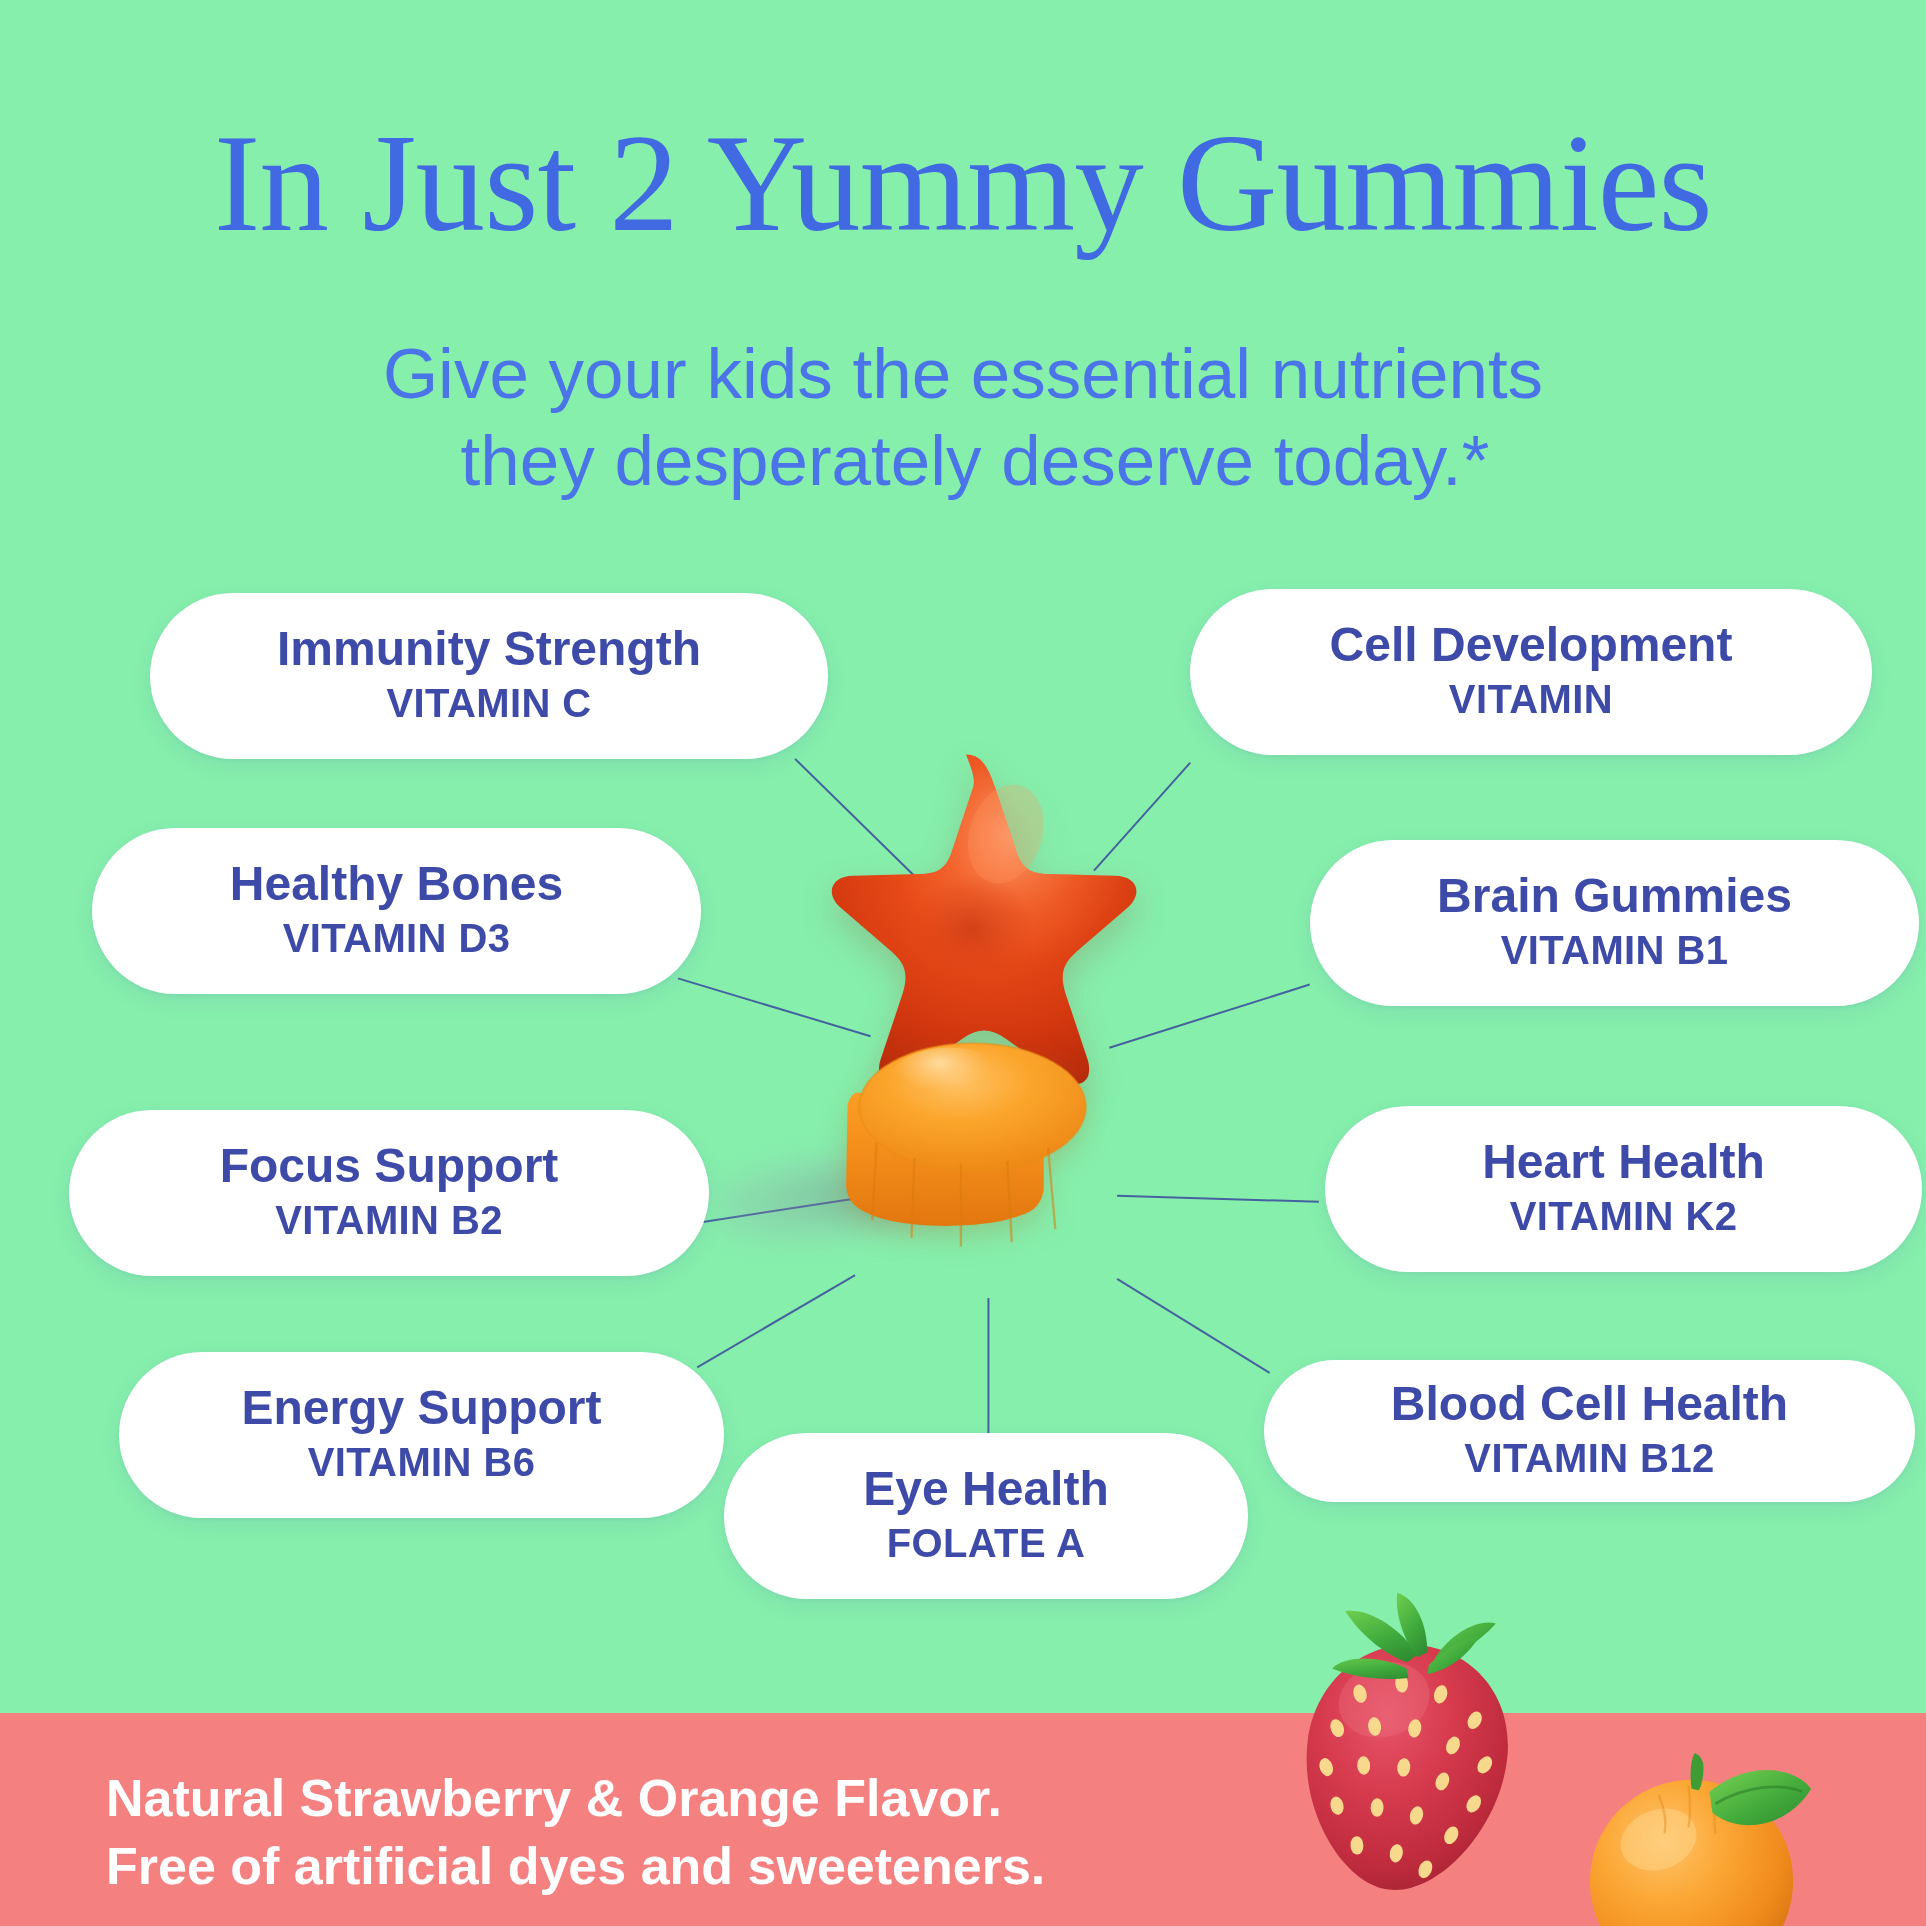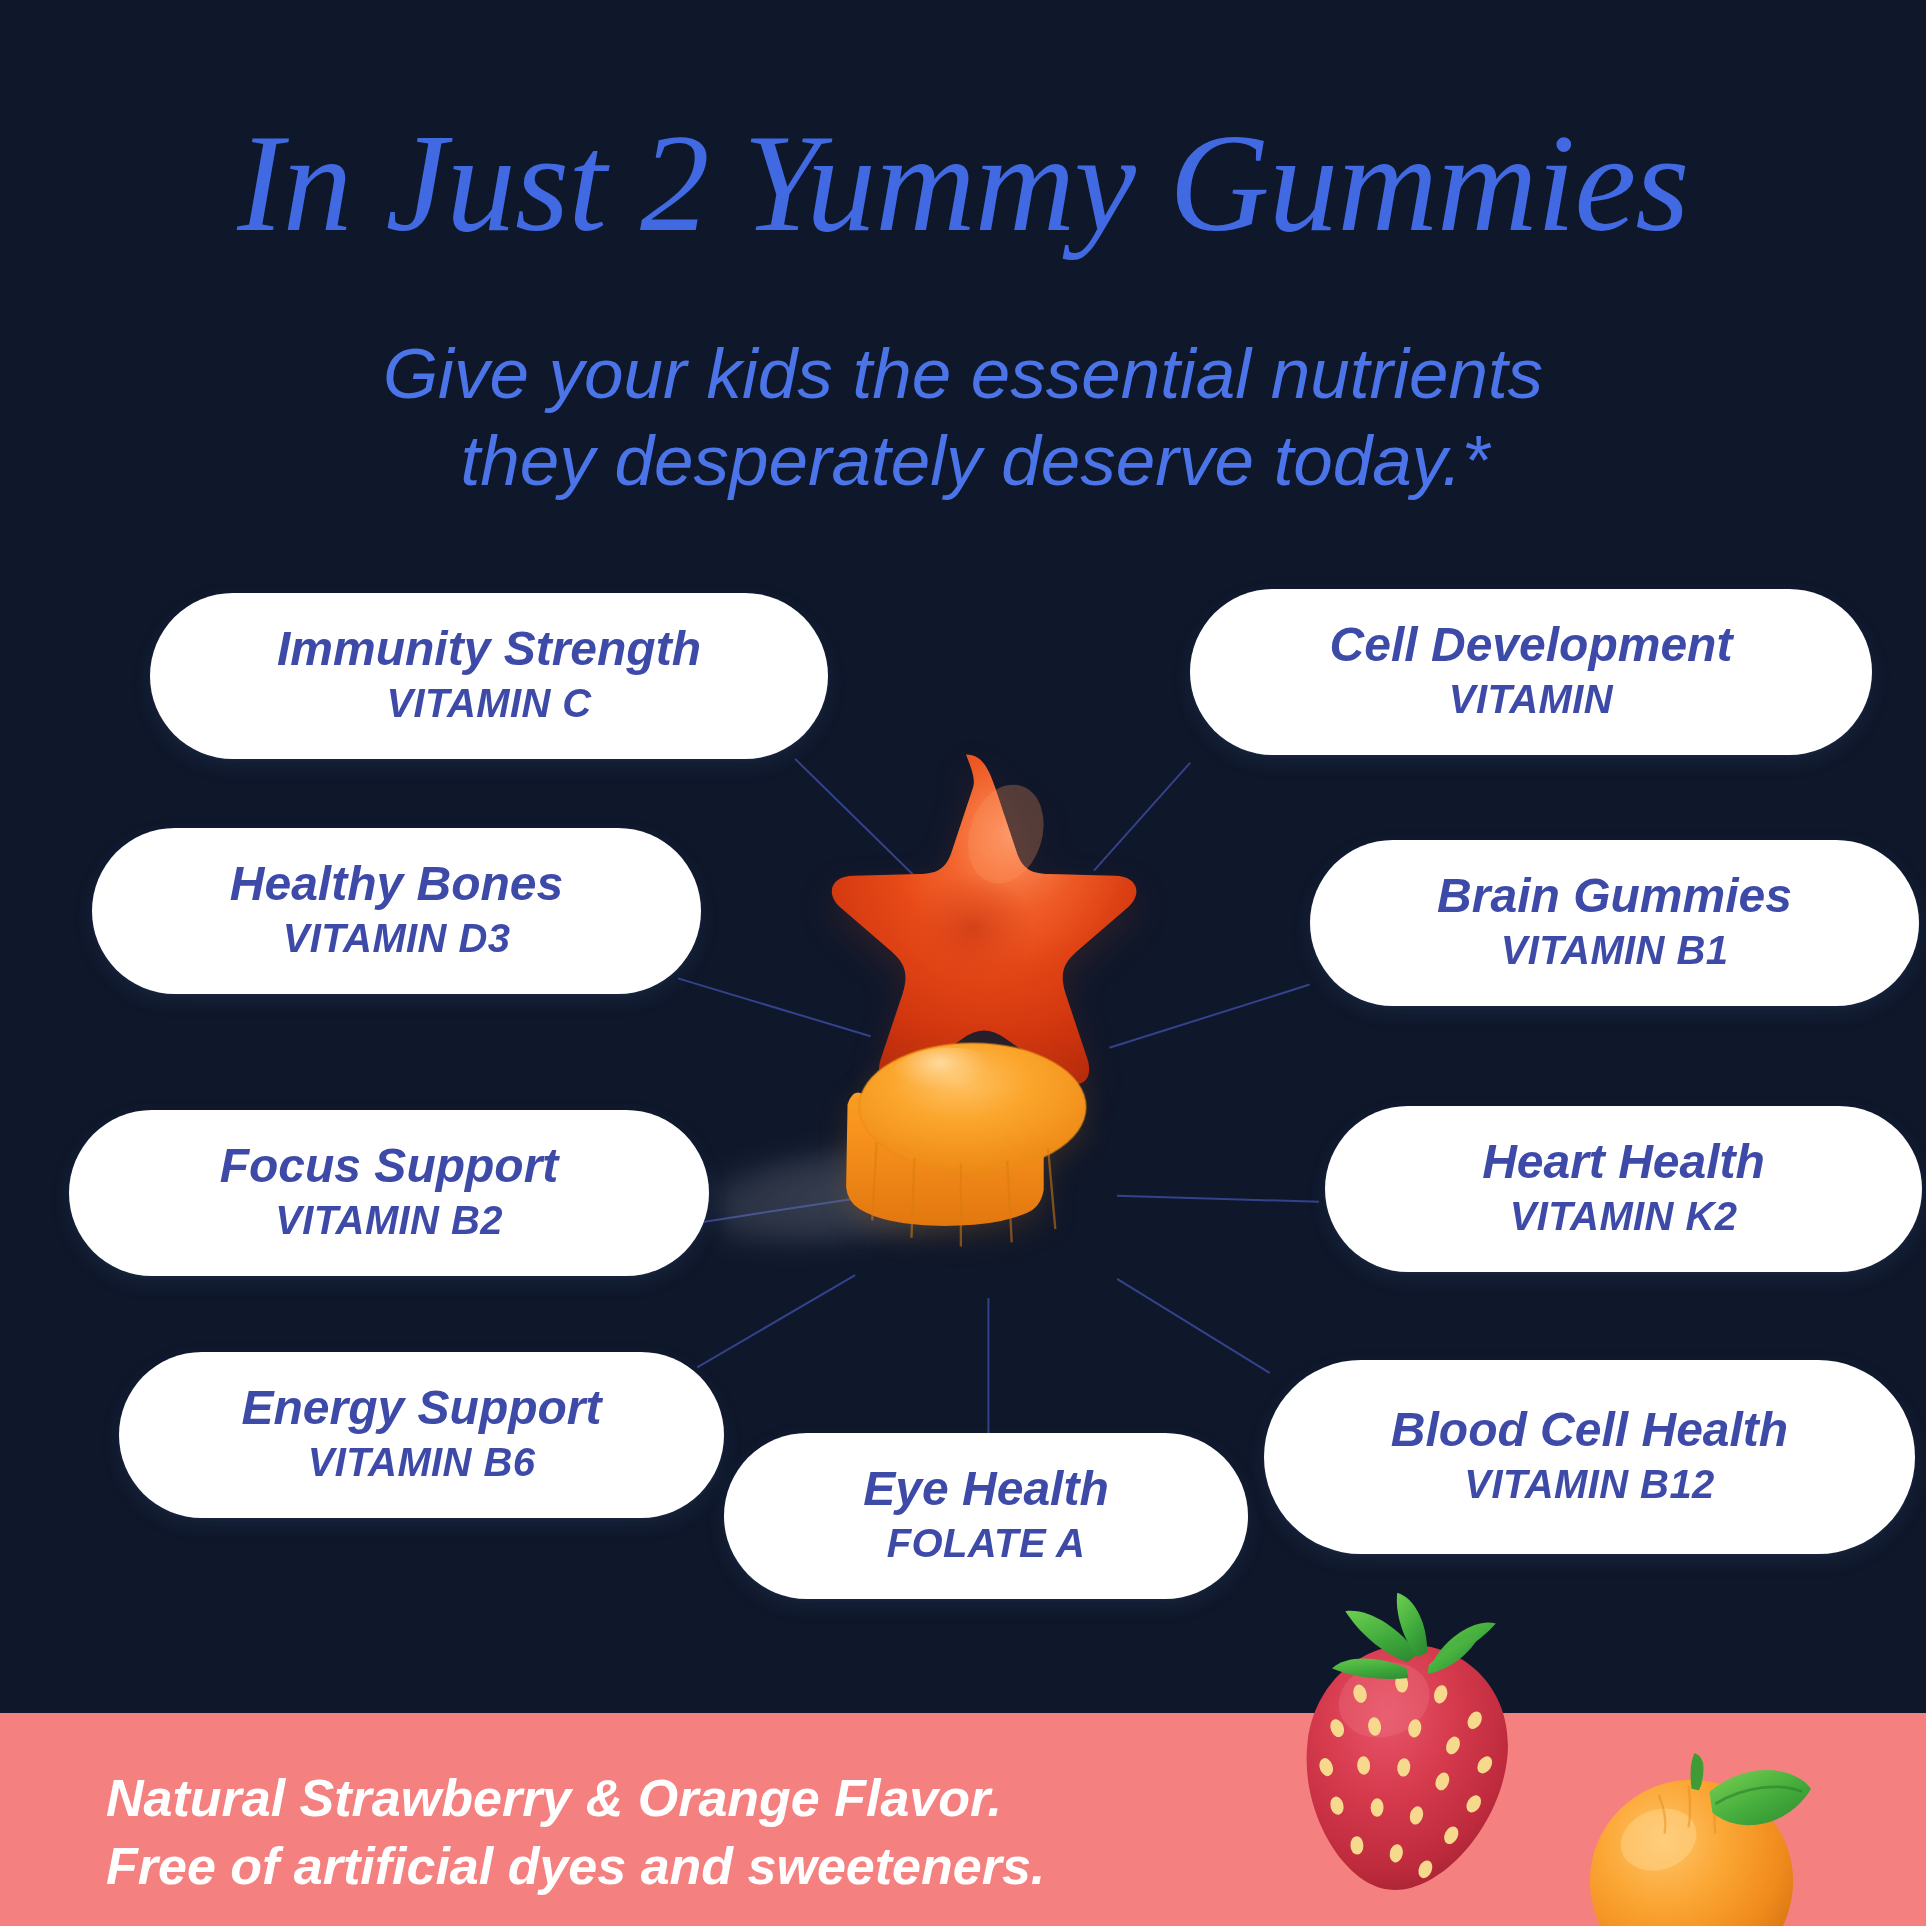--- a/index.html
+++ b/index.html
@@ -8,23 +8,22 @@
     background:#e3f2fd;
     font-family:"Liberation Sans", sans-serif;
     overflow:hidden;
     position:relative;
   }
 
   
   #stage {
     position:absolute; inset:0;
     width:1926px; height:1926px;
-    background:#0f172a;
+    background:#86efac;
     overflow:hidden;
-    font-style:italic;
   }
 
   
   .headline {
     position:absolute;
     top:114px; left:0; width:1926px;
     text-align:center;
     font-family:"Liberation Serif", serif;
     font-size:139px;
     line-height:1.0;
@@ -111,21 +110,21 @@
   #pill-0 { left:150px;  top:593px;  width:678px;  height:166px; }
   #pill-1 { left:92px;  top:828px; width:609px;  height:166px; }
   #pill-2 { left:69px;   top:1110px; width:640px;  height:166px; }
   #pill-3 { left:119px;  top:1352px; width:605px;  height:166px; }
   
   #pill-4 { left:724px;  top:1433px; width:524px;  height:166px; }
   
   #pill-5 { left:1190px; top:589px;  width:682px;  height:166px; }
   #pill-6 { left:1310px; top:840px; width:609px;  height:166px; }
   #pill-7 { left:1325px; top:1106px; width:597px;  height:166px; }
-  #pill-8 { left:1264px; top:1360px; width:651px;  height:194px; }
+  #pill-8 { left:1264px; top:1360px; width:651px;  height:142px; }
 
   
   .strawberry {
     position:absolute;
     left:1279px; top:1595px;
     width:254px; height:308px;
     transform:rotate(7deg);
     z-index:6;
   }
   .orange-fruit {

